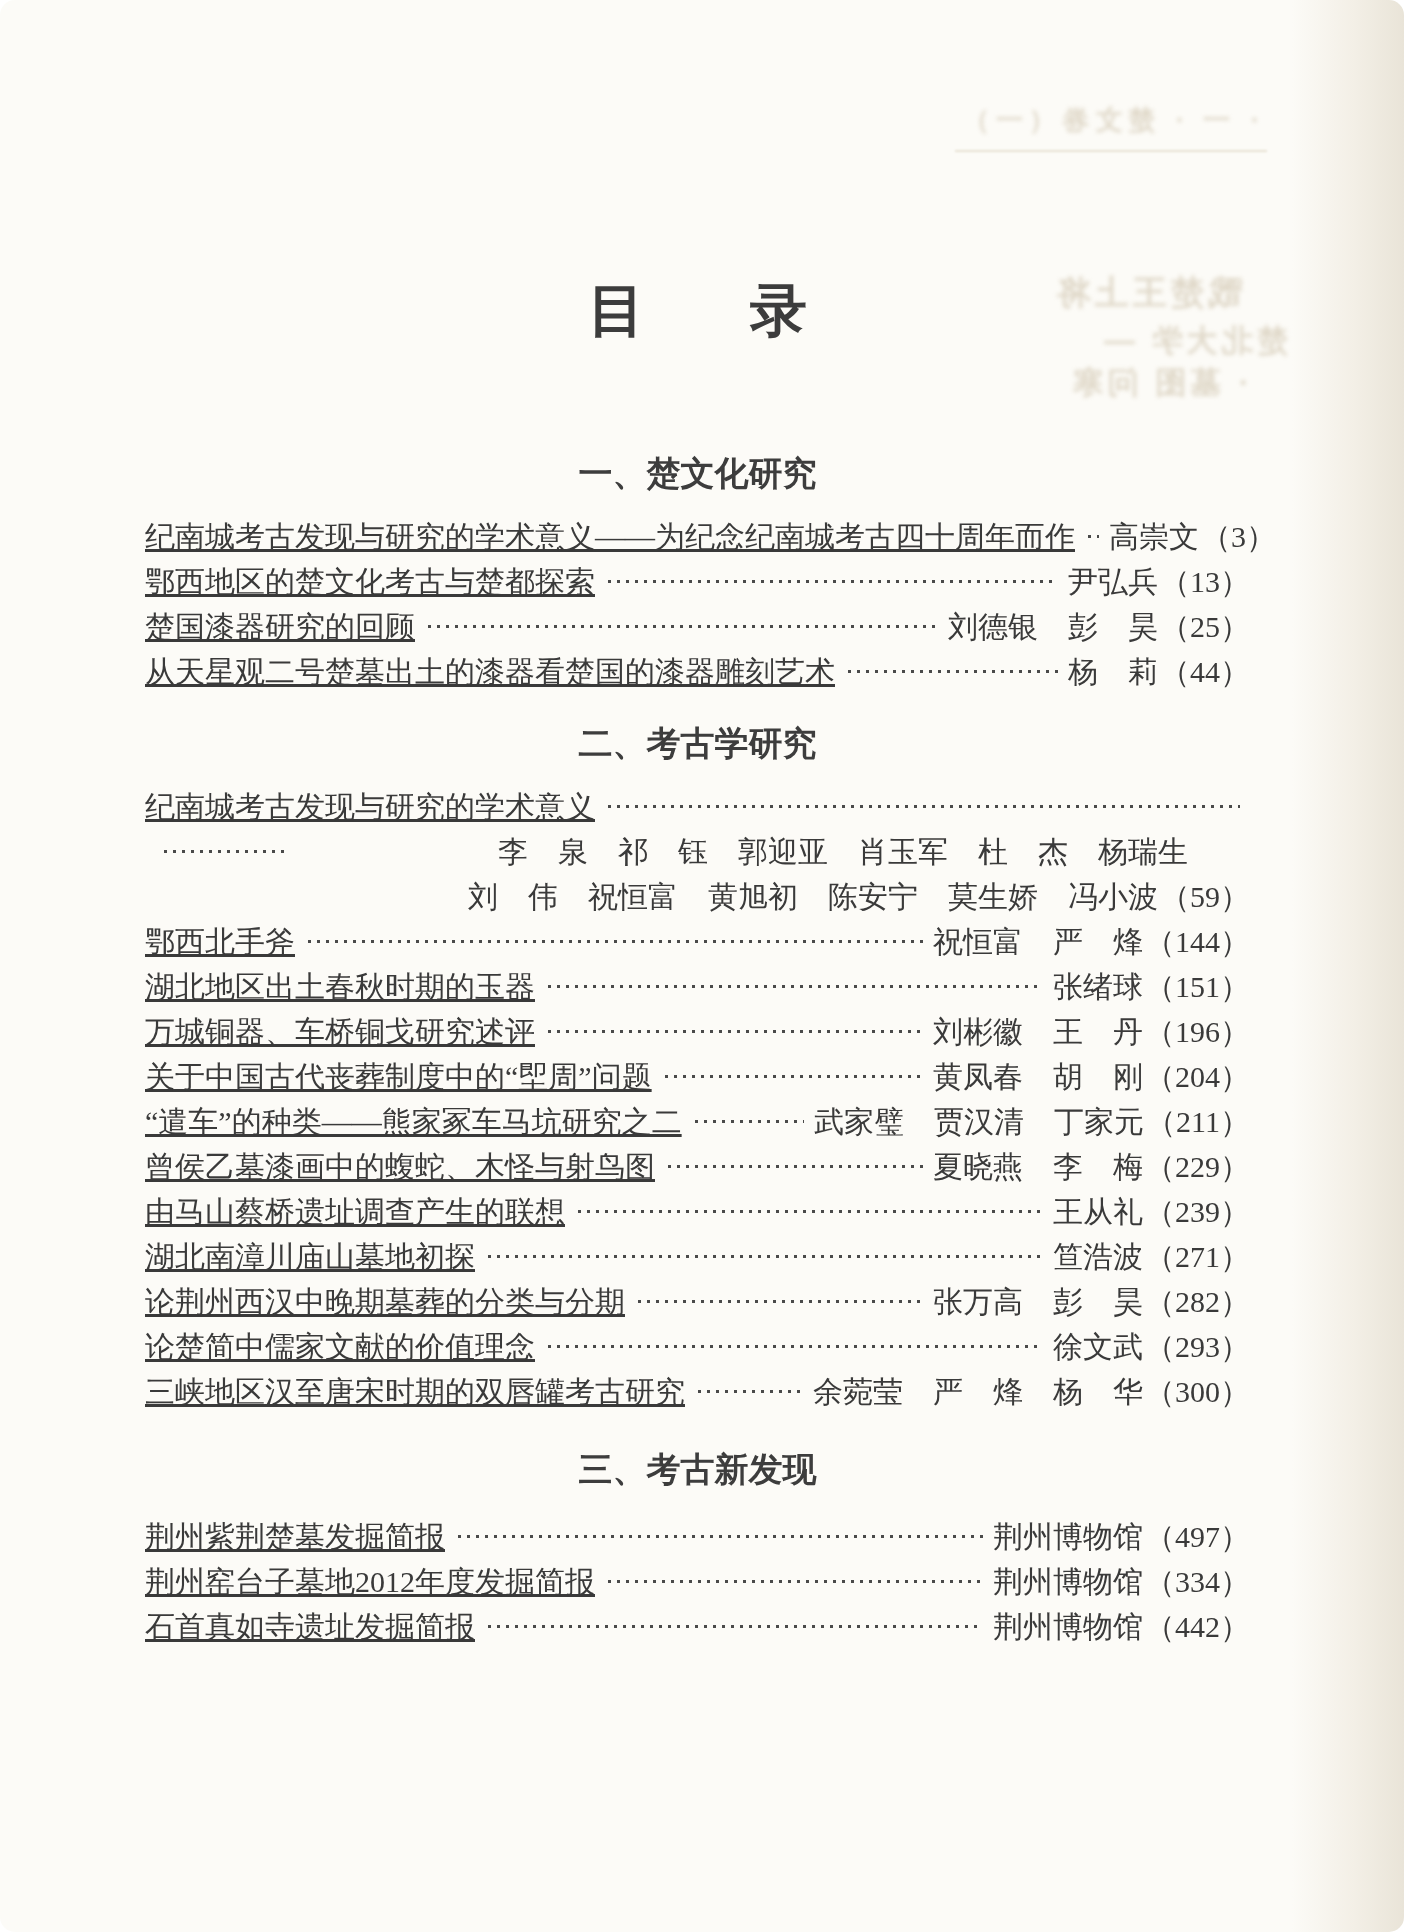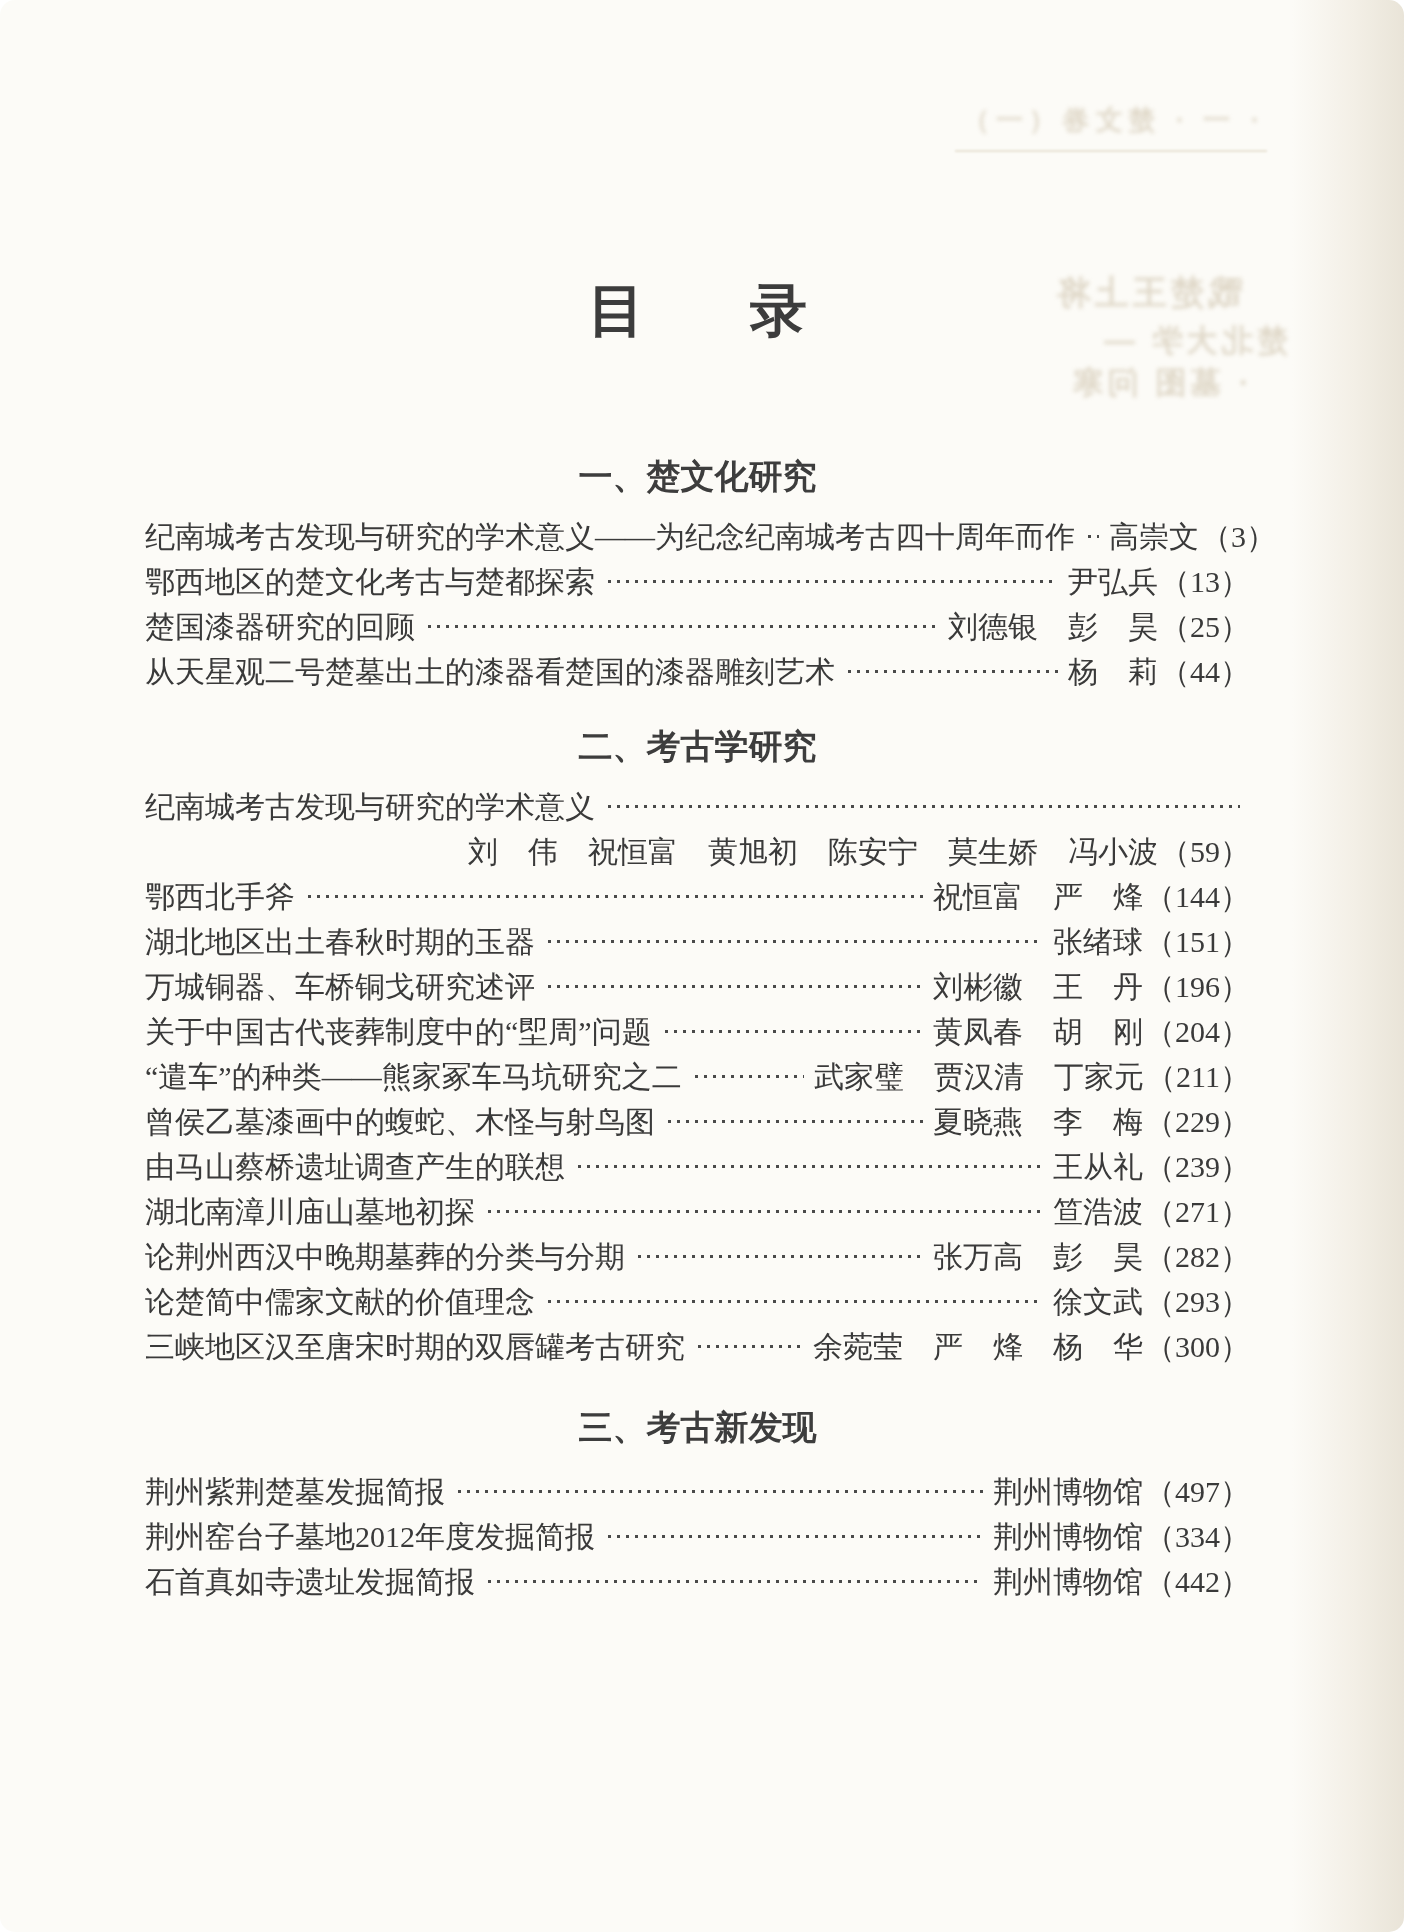--- a/index.html
+++ b/index.html
@@ -22,35 +22,35 @@
   .content{position:absolute;left:145px;top:0;width:1105px;}
   .doc-title{
     margin-top:278px;
     text-align:center;
     font-size:57px;line-height:66px;font-weight:700;
     letter-spacing:0.42em;text-indent:0.42em;
     color:#3c3c3c;
   }
   .section-heading{
     text-align:center;
-    font-family:Liberation Sans, sans-serif;
+    font-family:Liberation Mono, monospace;
     font-size:34px;line-height:44px;font-weight:700;
     color:#3d3d3d;
   }
   .section-heading.s0{margin-top:110px;}
   .section-heading.s1{margin-top:30px;}
   .section-heading.s2{margin-top:36px;}
   .entries{margin-top:16px;}
   .entries.e2{margin-top:20px;}
   .entry{
     display:flex;align-items:center;
     height:45px;font-size:30px;line-height:45px;
     white-space:nowrap;color:#3a3a3a;
   }
-  .entry-title{flex:0 0 auto;}
+  .entry-title{flex:0 0 auto;text-decoration:underline;}
   .leader{
     flex:1 1 auto;align-self:stretch;
     margin:0 10px;min-width:14px;
     background-image:radial-gradient(circle,#4a4a4a 1.55px,rgba(0,0,0,0) 1.95px);
     background-size:9px 100%;
     background-position:0 center;
     background-repeat:repeat-x;
   }
   .entry-authors{flex:0 0 auto;}
   .entry-pagenum{flex:0 0 auto;margin-left:2px;}
@@ -115,20 +115,25 @@
           <span class="entry-pagenum">（44）</span>
         </div>
       </div>
       <div class="section-heading s1">二、考古学研究</div>
       <div class="entries e1">
         <div class="entry">
           <span class="entry-title">纪南城考古发现与研究的学术意义</span>
           <span class="leader"></span>
         </div>
         <div class="entry">
+          <span class="dots-fixed"></span>
+          <span class="spacer"></span>
+          <span class="entry-authors names-b">李　泉　祁　钰　郭迎亚　肖玉军　杜　杰　杨瑞生</span>
+        </div>
+        <div class="entry">
           <span class="spacer"></span>
           <span class="entry-authors">刘　伟　祝恒富　黄旭初　陈安宁　莫生娇　冯小波</span>
           <span class="entry-pagenum">（59）</span>
         </div>
         <div class="entry">
           <span class="entry-title">鄂西北手斧</span>
           <span class="leader"></span>
           <span class="entry-authors">祝恒富　严　烽</span>
           <span class="entry-pagenum">（144）</span>
         </div>

